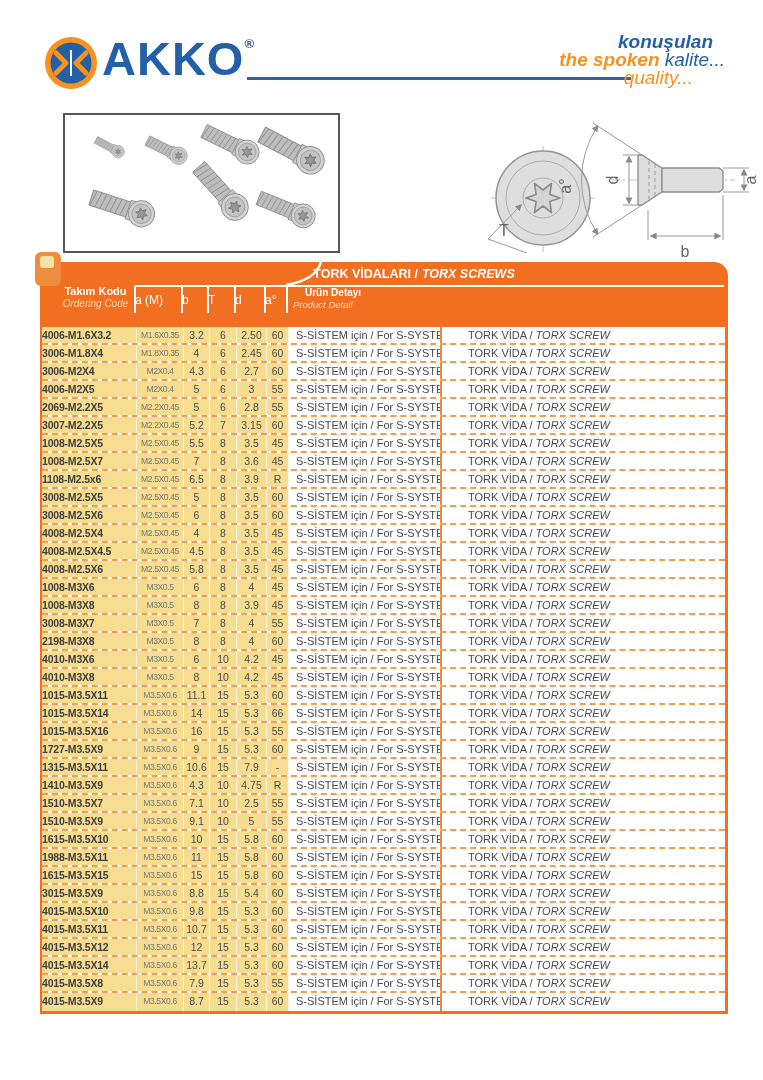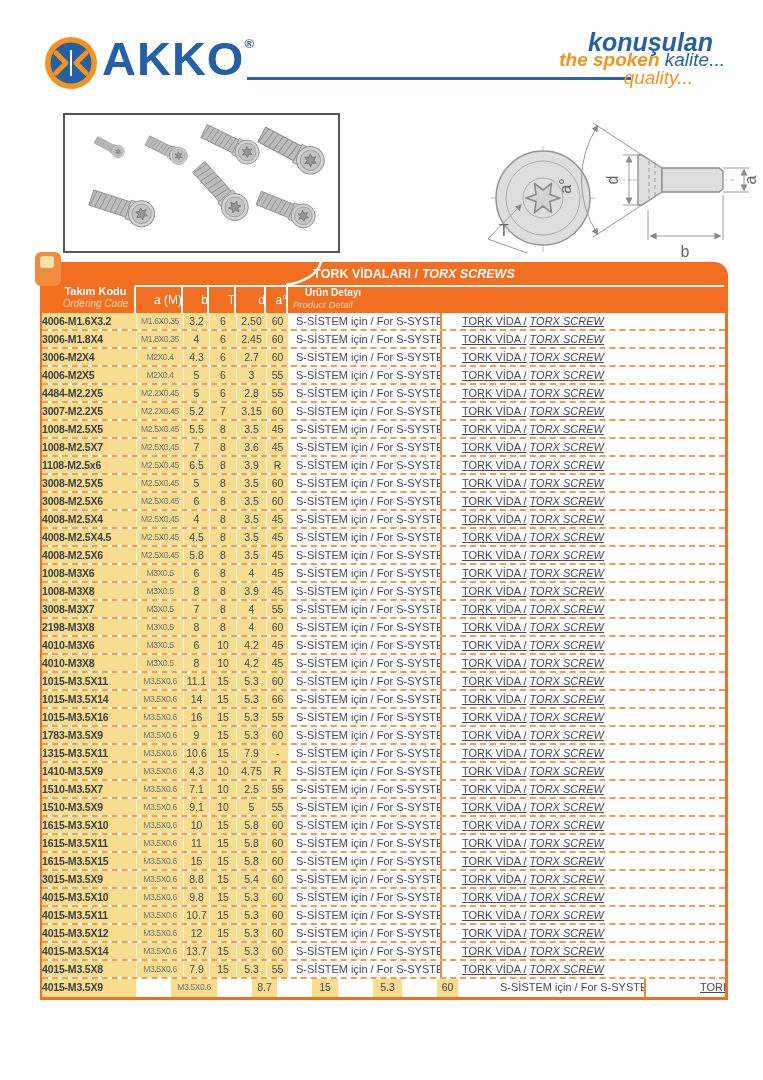--- a/index.html
+++ b/index.html
@@ -20,60 +20,60 @@
     font-family:"Liberation Sans","DejaVu Sans",sans-serif;
     -webkit-font-smoothing:antialiased;
   }
   
   .brand{position:absolute;left:44px;top:34px;display:flex;align-items:flex-start;}
   .logo-mark{display:block;margin-top:2px;}
   .logo-text{font-size:47px;font-weight:bold;color:var(--blue);letter-spacing:1px;line-height:50px;margin-left:4px;}
   .reg{font-size:13px;font-weight:bold;color:var(--blue);vertical-align:top;line-height:20px;}
   .brand-rule{position:absolute;left:247px;top:77px;width:384px;height:3px;background:#2E63AC;}
   .tagline{position:absolute;right:38px;top:33px;text-align:right;font-style:italic;line-height:18px;}
-  .tg1{font-size:25px;font-weight:bold;color:var(--blue);padding-right:12px;font-style:italic;}
+  .tg1{font-size:19px;font-weight:bold;color:var(--blue);padding-right:12px;font-style:italic;}
   .tg2{font-size:19px;}
   .tg2 .tg2-en{font-weight:bold;color:var(--logo-orange);}
   .tg2 .tg2-tr{color:var(--blue);font-weight:500;}
   .tg3{font-size:19px;color:var(--logo-orange);padding-right:32px;}
   
   .photo{position:absolute;left:63px;top:113px;width:277px;height:140px;border:2px solid #56565A;background:#fff;}
   
   .diagram{position:absolute;left:453px;top:106px;width:310px;height:158px;}
   .dim-label{font-size:16px;fill:#66666B;font-family:"Liberation Sans",sans-serif;}
   
   .cat-table{position:absolute;left:40px;top:262px;width:688px;}
-  .thead{position:relative;height:51px;background:var(--orange);border-radius:12px 14px 0 0;color:#fff;}
+  .thead{position:relative;height:65px;background:var(--orange);border-radius:12px 14px 0 0;color:#fff;}
   .thead-deco{position:absolute;left:0;top:0;}
   .t-title{position:absolute;left:100px;right:40px;top:0;height:23px;line-height:24px;text-align:center;font-size:12.5px;font-weight:bold;white-space:nowrap;}
   .t-title .it{font-style:italic;margin-left:4px;font-weight:bold;}
   .ordering{position:absolute;left:8px;top:23px;width:95px;text-align:center;}
   .ord-tr{font-size:11px;font-weight:bold;line-height:13px;}
   .ord-en{font-size:10px;font-style:italic;color:#FAD7B5;line-height:12px;}
-  .colhead{position:absolute;top:25px;height:26px;line-height:26px;text-align:right;font-size:12px;font-weight:500;}
+  .colhead{position:absolute;top:25px;height:26px;line-height:26px;text-align:left;font-size:12px;font-weight:500;}
   .ch-am{left:95px;width:47px;}
   .ch-b{left:142px;width:26px;}
   .ch-t{left:168px;width:27px;}
   .ch-d{left:195px;width:30px;}
   .ch-a{left:225px;width:22px;}
   .pdetail{position:absolute;left:253px;top:25px;}
   .pd-tr{font-size:10px;font-weight:bold;line-height:12px;margin-left:12px;}
   .pd-en{font-size:9.5px;font-style:italic;color:#FAD7B5;line-height:11px;}
   .tab-icon{position:absolute;left:-5px;top:-10px;width:26px;height:34px;background:#EF8C3E;border-radius:6px;z-index:2;}
   .tab-icon .inner{position:absolute;left:5px;top:4px;width:14px;height:12px;background:#F3E2A9;border-radius:3px;}
   .tbody{border-left:2px solid var(--orange);border-right:3px solid var(--orange);border-bottom:3px solid var(--orange);}
   .trow{display:grid;grid-template-columns:95px 47px 26px 27px 30px 22px 153px 1fr;height:18px;border-bottom:2px dashed var(--dash);}
-  .trow:last-child{border-bottom:none;gap:34px;}
+  .trow:last-child{border-bottom:none;}
   .c{line-height:16px;white-space:nowrap;overflow:hidden;}
   .ylw{background:var(--yellow);border-right:1px solid #FCF6E2;}
   .code{padding-right:4px;font-weight:bold;font-size:10.5px;color:var(--ink);letter-spacing:-0.2px;}
   .am{text-align:center;font-size:8.6px;color:#77777B;letter-spacing:-0.4px;}
   .num{text-align:center;font-size:10.5px;color:var(--ink2);}
   .det1{padding-left:7px;font-size:11px;color:var(--ink2);border-right:2px solid #F0883C;}
-  .det2{padding-left:20px;font-size:11px;color:var(--ink2);text-decoration:underline;}
+  .det2{padding-left:26px;font-size:11px;color:var(--ink2);}
   .pn-en{font-style:italic;margin-left:3px;}
 </style>
 </head>
 <body>
 
 <div class="brand">
   <svg class="logo-mark" width="54" height="54" viewBox="0 0 54 54">
     <circle cx="27" cy="27" r="26" fill="#F6921E"></circle>
     <circle cx="27" cy="27" r="20.5" fill="#2460A8"></circle>
     <path d="M27,7 L34,17 L27,23 L20,17 Z" fill="#2460A8"></path>
@@ -224,21 +224,21 @@
     <div class="c ylw am">M2X0.4</div>
     <div class="c ylw num">5</div>
     <div class="c ylw num">6</div>
     <div class="c ylw num">3</div>
     <div class="c ylw num">55</div>
     <div class="c det1">S-SİSTEM için / For S-SYSTEM</div>
     <div class="c det2"><span class="pn-tr">TORK VİDA /</span><span class="pn-en">TORX SCREW</span></div>
   </div>
 
   <div class="trow">
-    <div class="c ylw code">4484-M2.2X5</div>
+    <div class="c ylw code">2069-M2.2X5</div>
     <div class="c ylw am">M2.2X0.45</div>
     <div class="c ylw num">5</div>
     <div class="c ylw num">6</div>
     <div class="c ylw num">2.8</div>
     <div class="c ylw num">55</div>
     <div class="c det1">S-SİSTEM için / For S-SYSTEM</div>
     <div class="c det2"><span class="pn-tr">TORK VİDA /</span><span class="pn-en">TORX SCREW</span></div>
   </div>
 
   <div class="trow">
@@ -433,21 +433,21 @@
     <div class="c ylw am">M3.5X0.6</div>
     <div class="c ylw num">16</div>
     <div class="c ylw num">15</div>
     <div class="c ylw num">5.3</div>
     <div class="c ylw num">55</div>
     <div class="c det1">S-SİSTEM için / For S-SYSTEM</div>
     <div class="c det2"><span class="pn-tr">TORK VİDA /</span><span class="pn-en">TORX SCREW</span></div>
   </div>
 
   <div class="trow">
-    <div class="c ylw code">1783-M3.5X9</div>
+    <div class="c ylw code">1727-M3.5X9</div>
     <div class="c ylw am">M3.5X0.6</div>
     <div class="c ylw num">9</div>
     <div class="c ylw num">15</div>
     <div class="c ylw num">5.3</div>
     <div class="c ylw num">60</div>
     <div class="c det1">S-SİSTEM için / For S-SYSTEM</div>
     <div class="c det2"><span class="pn-tr">TORK VİDA /</span><span class="pn-en">TORX SCREW</span></div>
   </div>
 
   <div class="trow">
@@ -499,21 +499,21 @@
     <div class="c ylw am">M3.5X0.6</div>
     <div class="c ylw num">10</div>
     <div class="c ylw num">15</div>
     <div class="c ylw num">5.8</div>
     <div class="c ylw num">60</div>
     <div class="c det1">S-SİSTEM için / For S-SYSTEM</div>
     <div class="c det2"><span class="pn-tr">TORK VİDA /</span><span class="pn-en">TORX SCREW</span></div>
   </div>
 
   <div class="trow">
-    <div class="c ylw code">1615-M3.5X11</div>
+    <div class="c ylw code">1988-M3.5X11</div>
     <div class="c ylw am">M3.5X0.6</div>
     <div class="c ylw num">11</div>
     <div class="c ylw num">15</div>
     <div class="c ylw num">5.8</div>
     <div class="c ylw num">60</div>
     <div class="c det1">S-SİSTEM için / For S-SYSTEM</div>
     <div class="c det2"><span class="pn-tr">TORK VİDA /</span><span class="pn-en">TORX SCREW</span></div>
   </div>
 
   <div class="trow">

